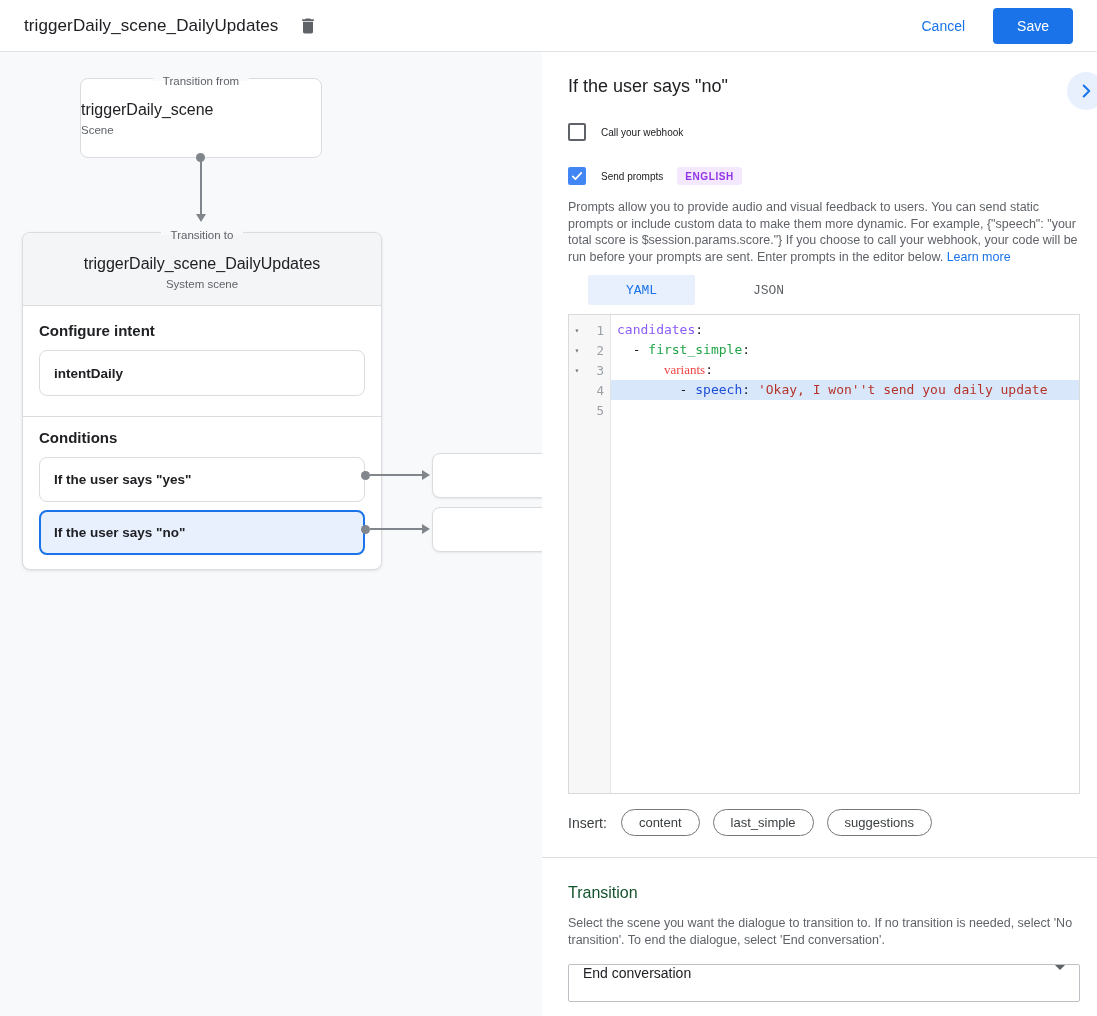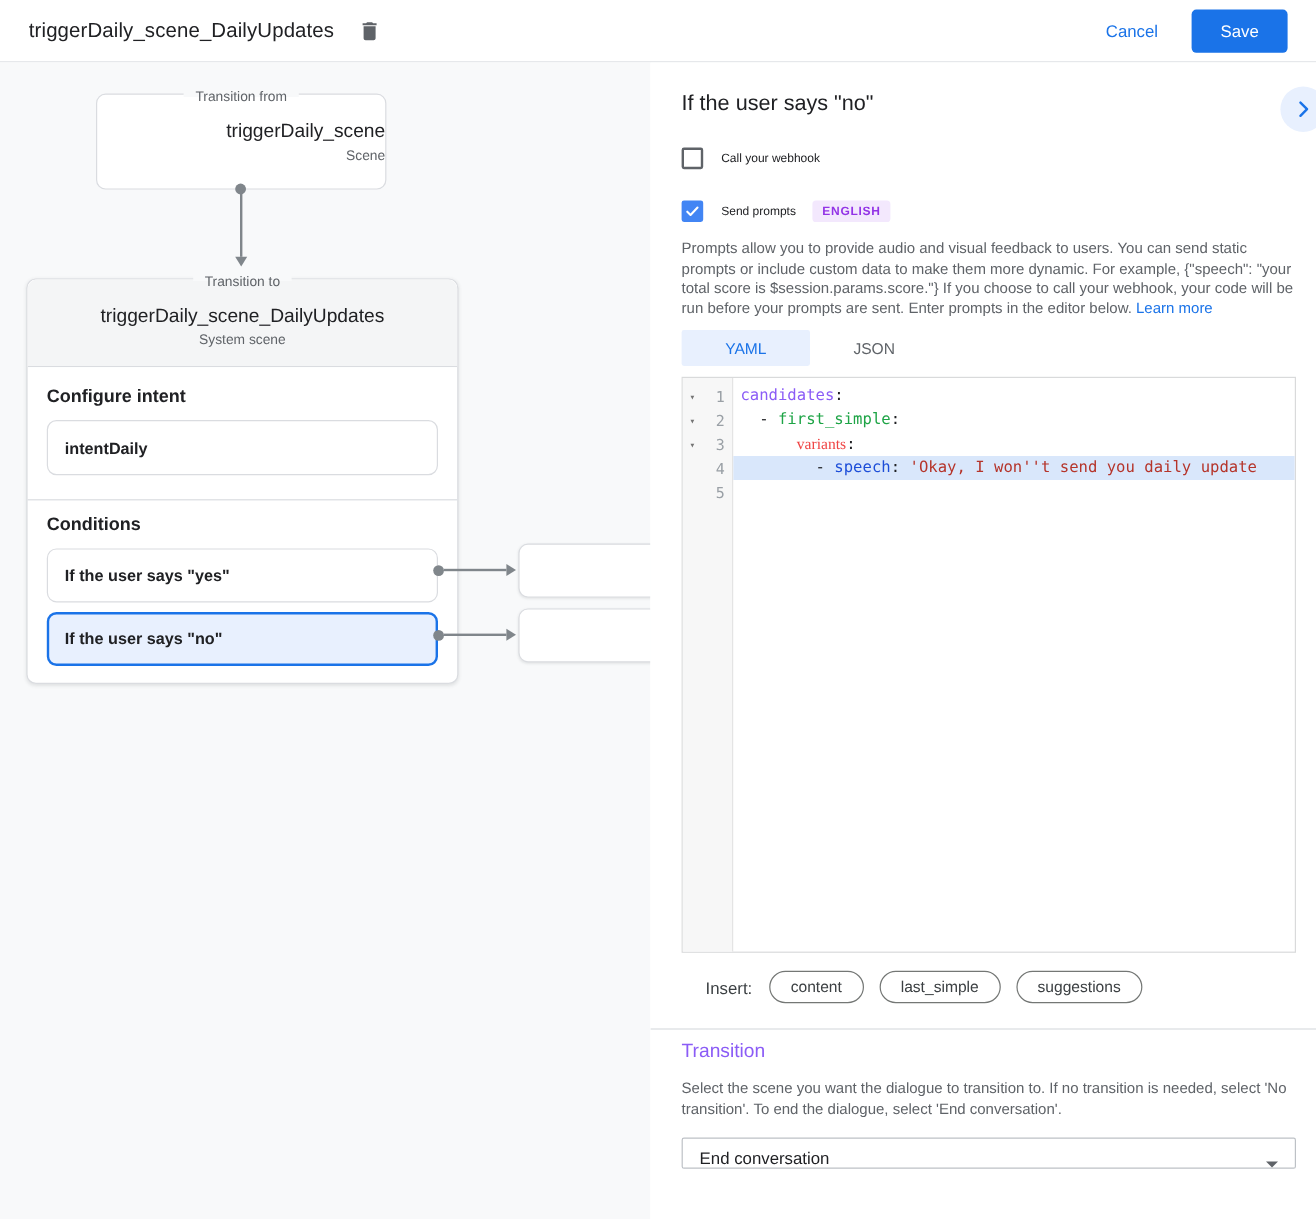--- a/index.html
+++ b/index.html
@@ -23,21 +23,21 @@
   .canvas { position:relative; width:542px; background:#f8f9fa; overflow:hidden; flex:none; }
   .panel  { flex:1; background:#fff; position:relative; overflow:hidden;
             padding:0 17px 0 26px; }
 
   
   .flow-box { position:absolute; background:#fff; border:1px solid #dadce0; border-radius:8px; }
   .flow-legend { position:absolute; top:-8px; left:0; right:0; text-align:center; pointer-events:none; }
   .flow-legend span { font-size:11.5px; color:#5f6368; padding:0 10px;
                       background:linear-gradient(#f8f9fa 46%, #ffffff 46%); }
   .from-box { left:80px; top:26px; width:242px; height:80px;
-              display:flex; flex-direction:column; align-items:flex-end; justify-content:center; gap:5px; }
+              display:flex; flex-direction:column; align-items:flex-start; justify-content:center; gap:5px; }
   .node-name { font-size:16px; color:#202124; }
   .node-type { font-size:11.5px; color:#5f6368; }
 
   .to-box { left:22px; top:180px; width:360px; height:338px; padding:0;
             box-shadow:0 1px 3px rgba(60,64,67,.12); }
   .to-box .flow-legend span { background:linear-gradient(#f8f9fa 46%, #f4f5f6 46%); }
   .to-header { background:#f4f5f6; border-bottom:1px solid #dadce0; border-radius:8px 8px 0 0;
                height:73px; display:flex; flex-direction:column; align-items:center;
                justify-content:center; gap:5px; padding-top:6px; }
   .to-section { padding:16px 16px 20px; border-bottom:1px solid #dadce0;font-weight:bold; }
@@ -76,45 +76,45 @@
   .checkbox.checked { background:#4285f4; border-color:#4285f4; }
   .checkbox.checked svg { display:block; }
   .check-label { font-size:10px; font-weight:500; color:#202124; margin-left:15px; }
   .lang-badge { margin-left:14px; background:#f3e8fd; color:#9334e6; font-size:10px; font-weight:700;
                 letter-spacing:.6px; padding:4px 8px 3px; border-radius:3px; }
 
   .prompt-desc { margin-top:14px; font-size:12.5px; line-height:16.5px; color:#5f6368; }
   .learn-more { color:#1a73e8; text-decoration:none; cursor:pointer; }
 
   .tab-row { margin-top:10px; display:flex; }
-  .tab { width:107px; height:30px; border:none; background:none; font-family:Liberation Sans, sans-serif;
-         font-size:13px; font-weight:500; color:#5f6368; cursor:pointer; border-radius:2px; }
+  .tab { width:107px; height:30px; border:none; background:none; font-family:Liberation Mono, monospace;
+         font-size:13px; font-weight:500; color:#5f6368; cursor:pointer; border-radius:2px;margin-left:20px; }
   .tab.active { background:#e8f0fe; color:#1a73e8; }
 
   .editor { margin-top:9px; height:480px; border:1px solid #d9dadb; display:flex;
             font-family:"DejaVu Sans Mono", monospace; font-size:13px; background:#fff; }
   .gutter { width:42px; background:#f7f7f7; border-right:1px solid #e4e4e4; padding-top:5px; flex:none; }
   .gutter-row { height:20px; display:flex; align-items:center; }
   .fold { width:16px; text-align:center; color:#757575; font-size:8px; }
   .lnum { flex:1; text-align:right; padding-right:6px; color:#9aa0a6; font-size:12.5px; }
   .code-area { flex:1; padding-top:5px; overflow:hidden; }
   .code-line { height:20px; line-height:20px; padding-left:6px; white-space:pre; }
 
   .insert-row { margin-top:15px; display:flex; align-items:center; }
-  .insert-label { font-size:14px; color:#3c4043; margin-right:14px;margin-left:20px; }
+  .insert-label { font-size:14px; color:#3c4043; margin-right:14px; }
   .pill { border:1px solid #747775; border-radius:15px; background:#fff; height:27px;
           padding:0 17px; font-family:inherit; font-size:13px; color:#3c4043;
           margin-right:13px; cursor:pointer; }
 
   .panel-divider { height:1px; background:#dadce0; margin:21px -17px 0 -26px; }
 
-  .transition-heading { margin-top:10px; font-size:16px; color:#8b5cf6; }
+  .transition-heading { margin-top:26px; font-size:16px; color:#14532d; }
   .transition-desc { margin-top:13px; font-size:12.5px; line-height:16.5px; color:#5f6368; }
-  .dropdown { margin-top:16px; height:26px; border:1px solid #bdc1c6; border-radius:2px;
-              display:flex; align-items:flex-end; padding:0 14px; cursor:pointer; background:#fff; }
+  .dropdown { margin-top:16px; height:38px; border:1px solid #bdc1c6; border-radius:2px;
+              display:flex; align-items:flex-start; padding:0 14px; cursor:pointer; background:#fff; }
   .dropdown-value { flex:1; font-size:14px; color:#202124; }
   .caret { width:0; height:0; border-left:5px solid transparent; border-right:5px solid transparent;
            border-top:5px solid #5f6368; }
 </style>
 </head>
 <body>
 
 <header class="app-header">
   <span class="app-title">triggerDaily_scene_DailyUpdates</span>
   <button class="trash-btn">

